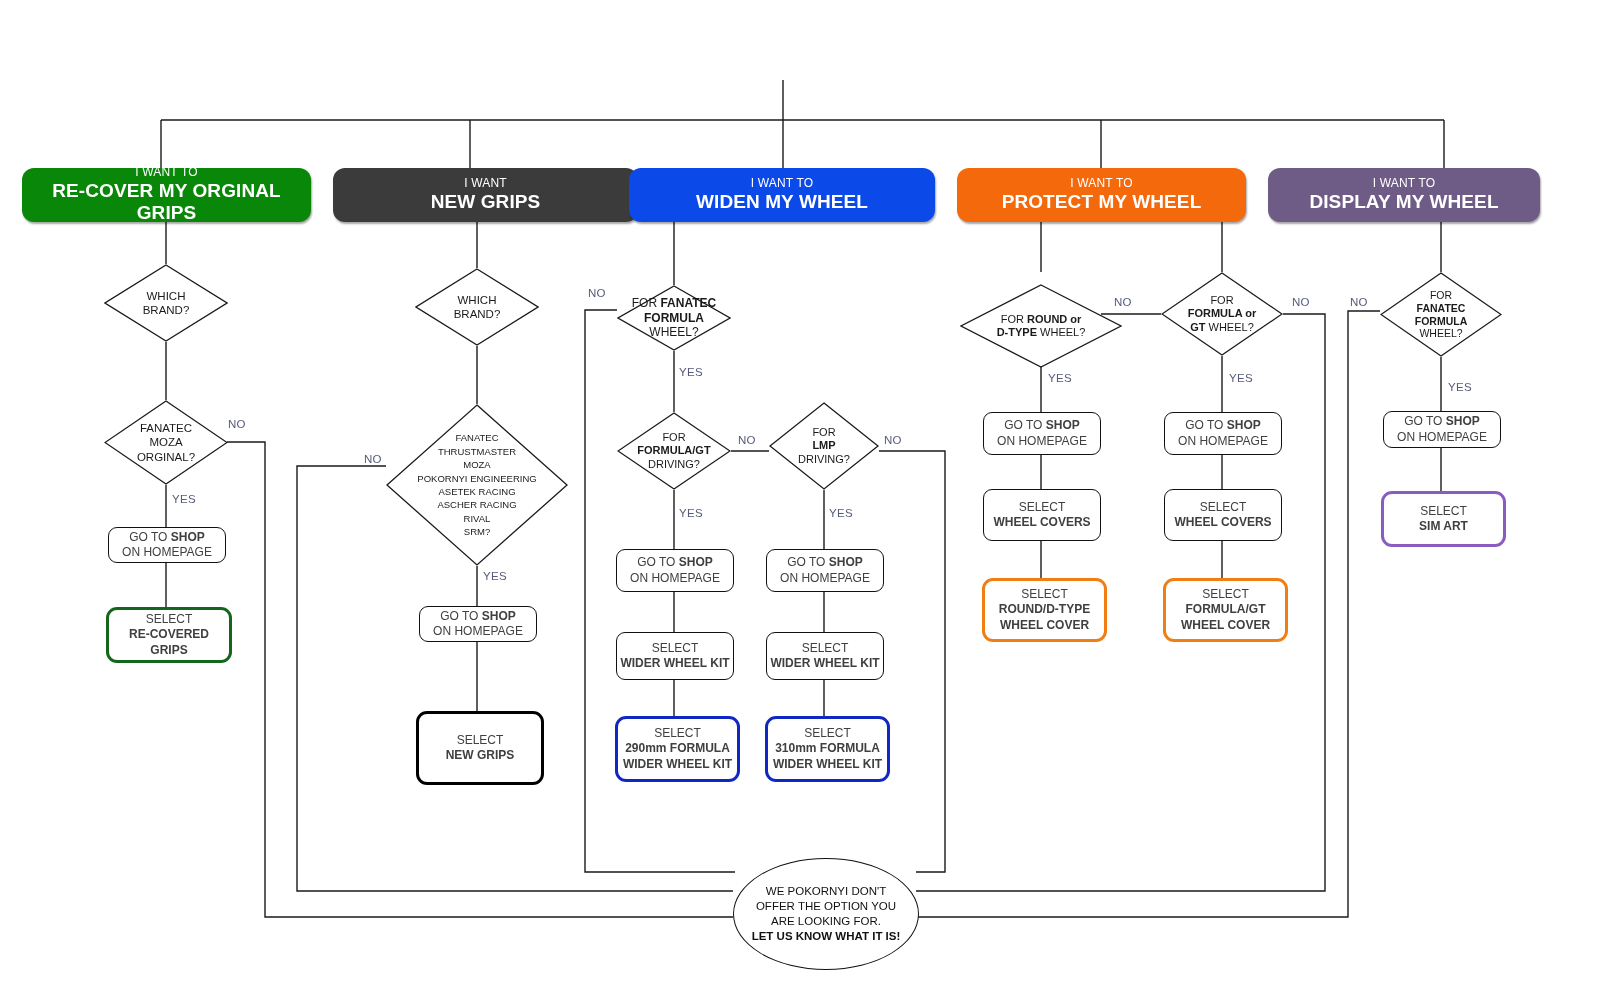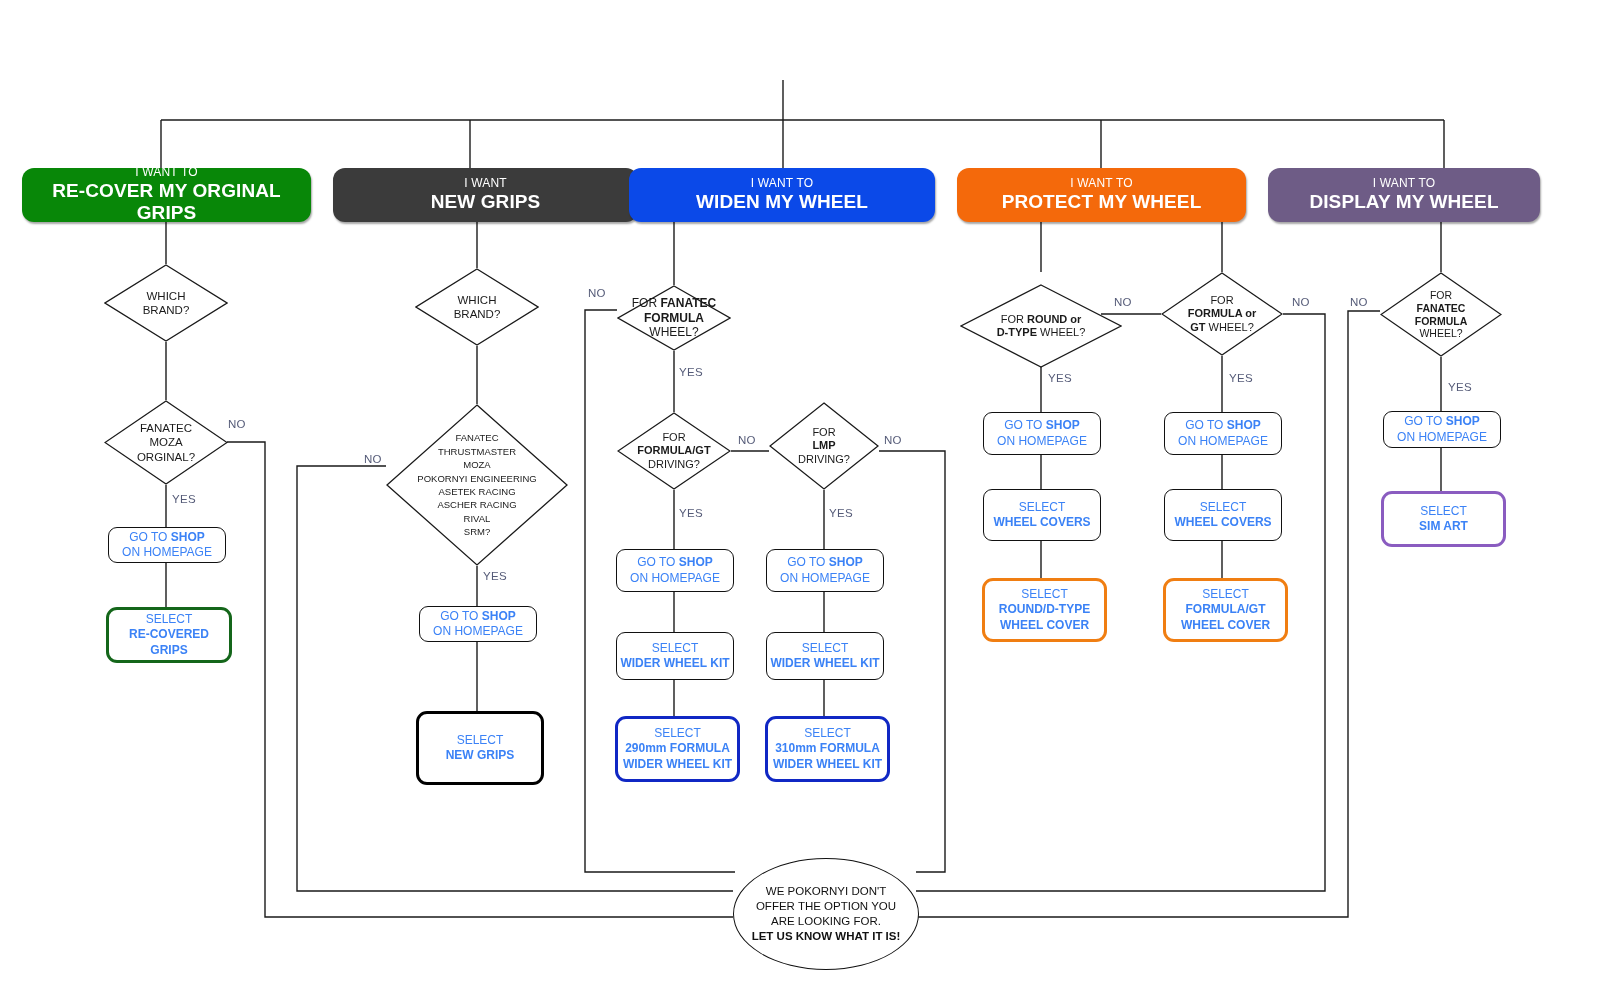--- a/index.html
+++ b/index.html
@@ -28,21 +28,21 @@
     position:absolute;left:0;top:0;width:100%;height:100%;
     display:flex;flex-direction:column;align-items:center;justify-content:center;
     font-size:11.5px;color:#1a1a1a;line-height:1.22;text-align:center;
   }
   .dia .txt .b{font-weight:bold;}
 
   
   .box{
     position:absolute;border:1.3px solid #111;border-radius:9px;background:#fff;
     display:flex;flex-direction:column;align-items:center;justify-content:center;
-    text-align:center;font-size:12px;color:#3b82f6;line-height:1.28;
+    text-align:center;font-size:12px;color:#404040;line-height:1.28;
   }
   .box .b{font-weight:bold;}
   .box.thick{border-width:3.5px;border-radius:11px;}
   .box.g{border-color:#14661a;}
   .box.k{border-color:#000;}
   .box.bl{border-color:#1027c4;}
   .box.or{border-color:#f07e12;}
   .box.pu{border-color:#8a5cc0;}
 
   

